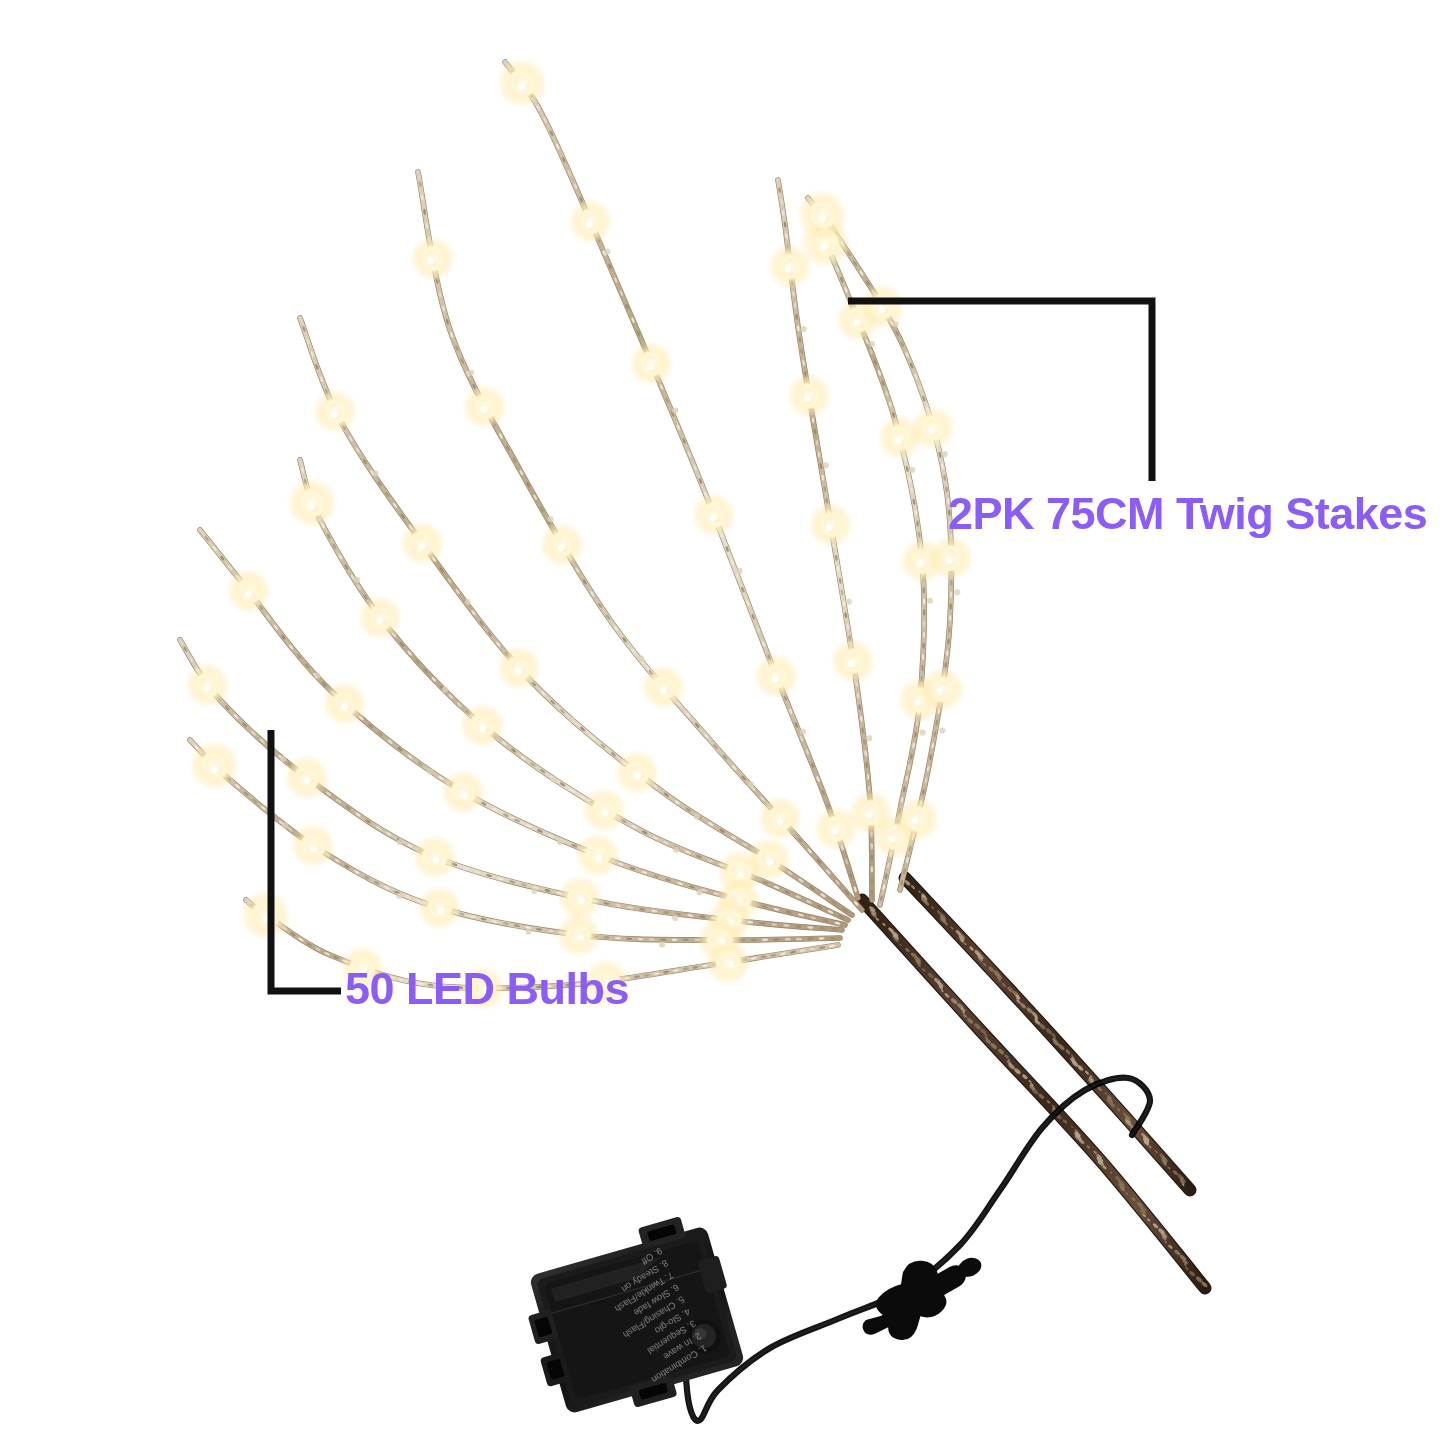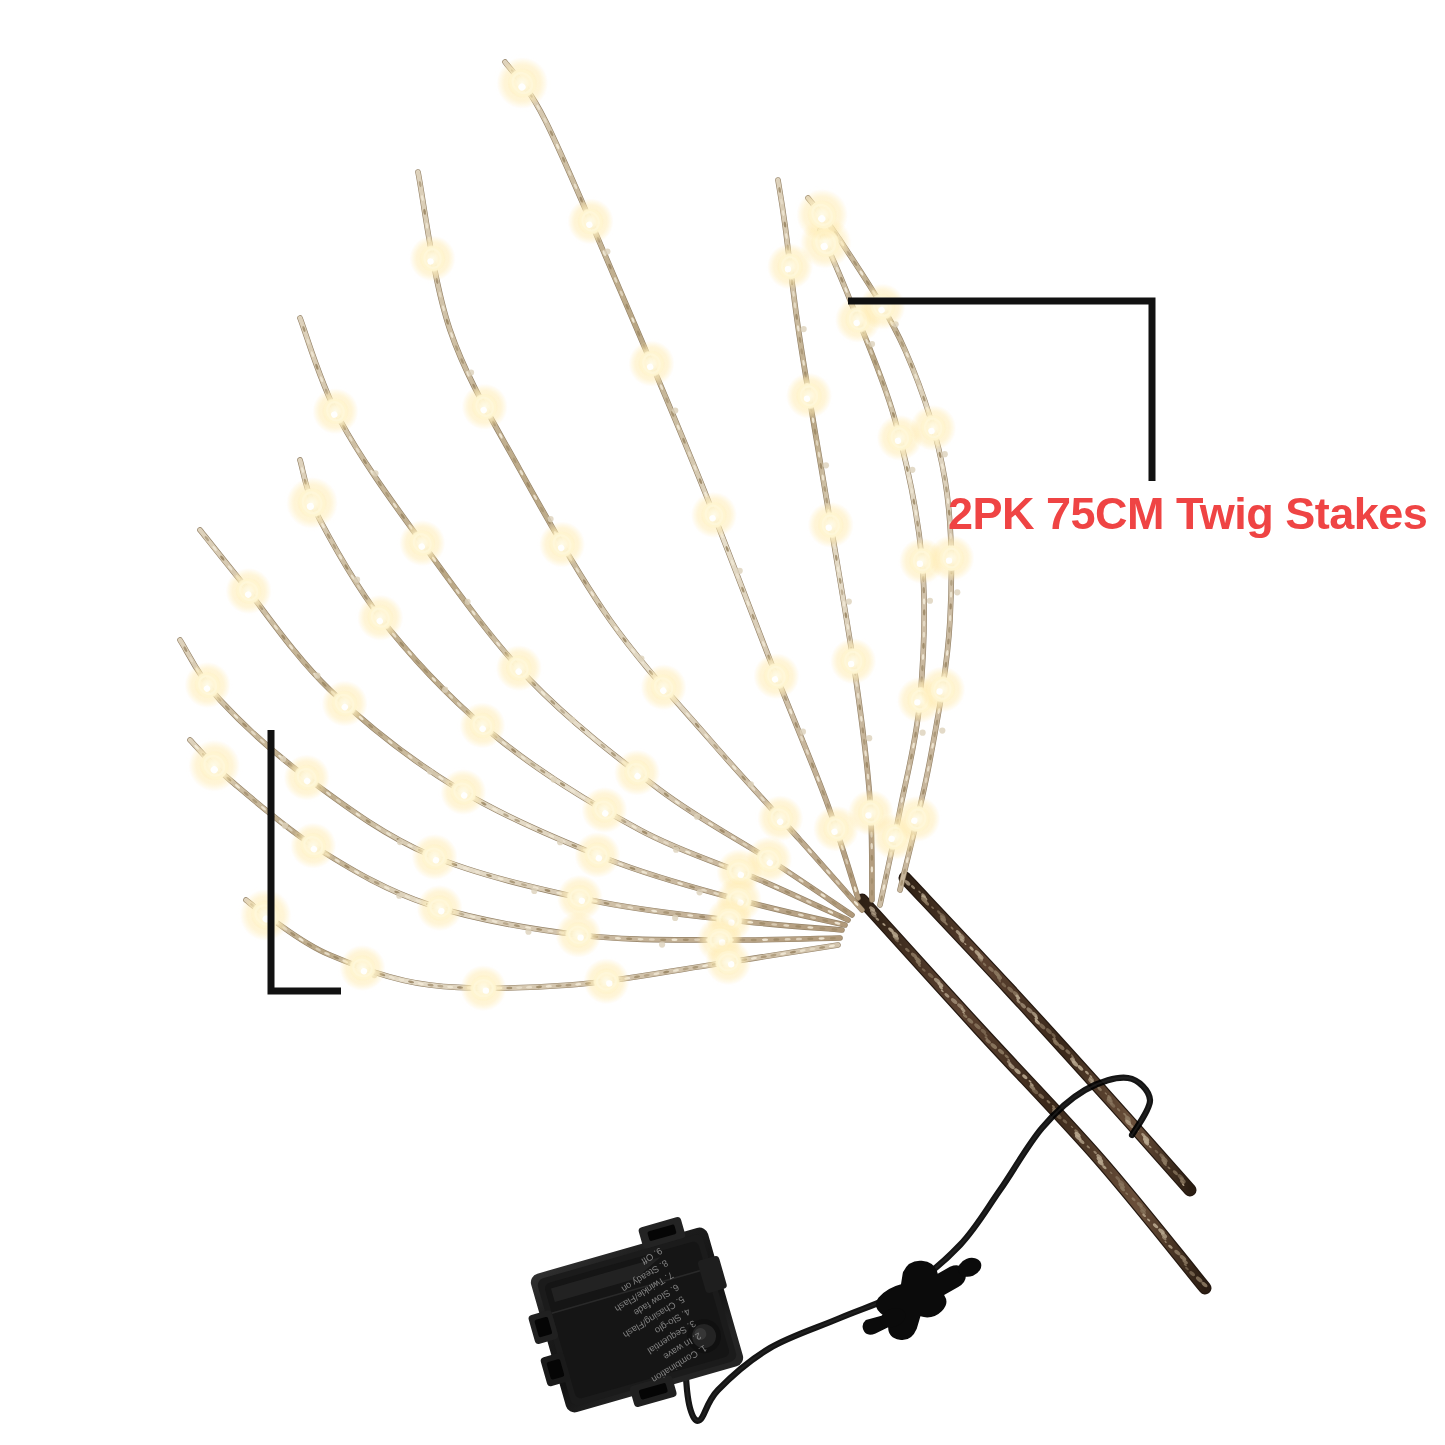--- a/index.html
+++ b/index.html
@@ -22,21 +22,21 @@
     position: absolute;
     left: 0;
     top: 0;
     width: 1445px;
     height: 1445px;
   }
   .callout-label {
     position: absolute;
     font-family: "Liberation Sans", sans-serif;
     font-weight: bold;
-    color: #ef4444;
+    color: #8b5cf6;
     white-space: nowrap;
     letter-spacing: -0.5px;
   }
   #label-twig-stakes {
     left: 948px;
     top: 488px;
     font-size: 45px;
   }
   #label-led-bulbs {
     left: 345px;
@@ -1486,14 +1486,15 @@
       <path d="M 848 301 L 1152 301 L 1152 481" fill="none" stroke="#111111" stroke-width="7" stroke-linecap="butt" stroke-linejoin="miter"></path>
     </g>
 
     <g>
       <path d="M 271 730 L 271 991 L 341 991" fill="none" stroke="#111111" stroke-width="7" stroke-linecap="butt" stroke-linejoin="miter"></path>
     </g>
   </svg>
 
   <div class="callout-label" id="label-twig-stakes">2PK 75CM Twig Stakes</div>
 
+  <div class="callout-label" id="label-led-bulbs">50 LED Bulbs</div>
 
 </div>
 
 </body></html>

